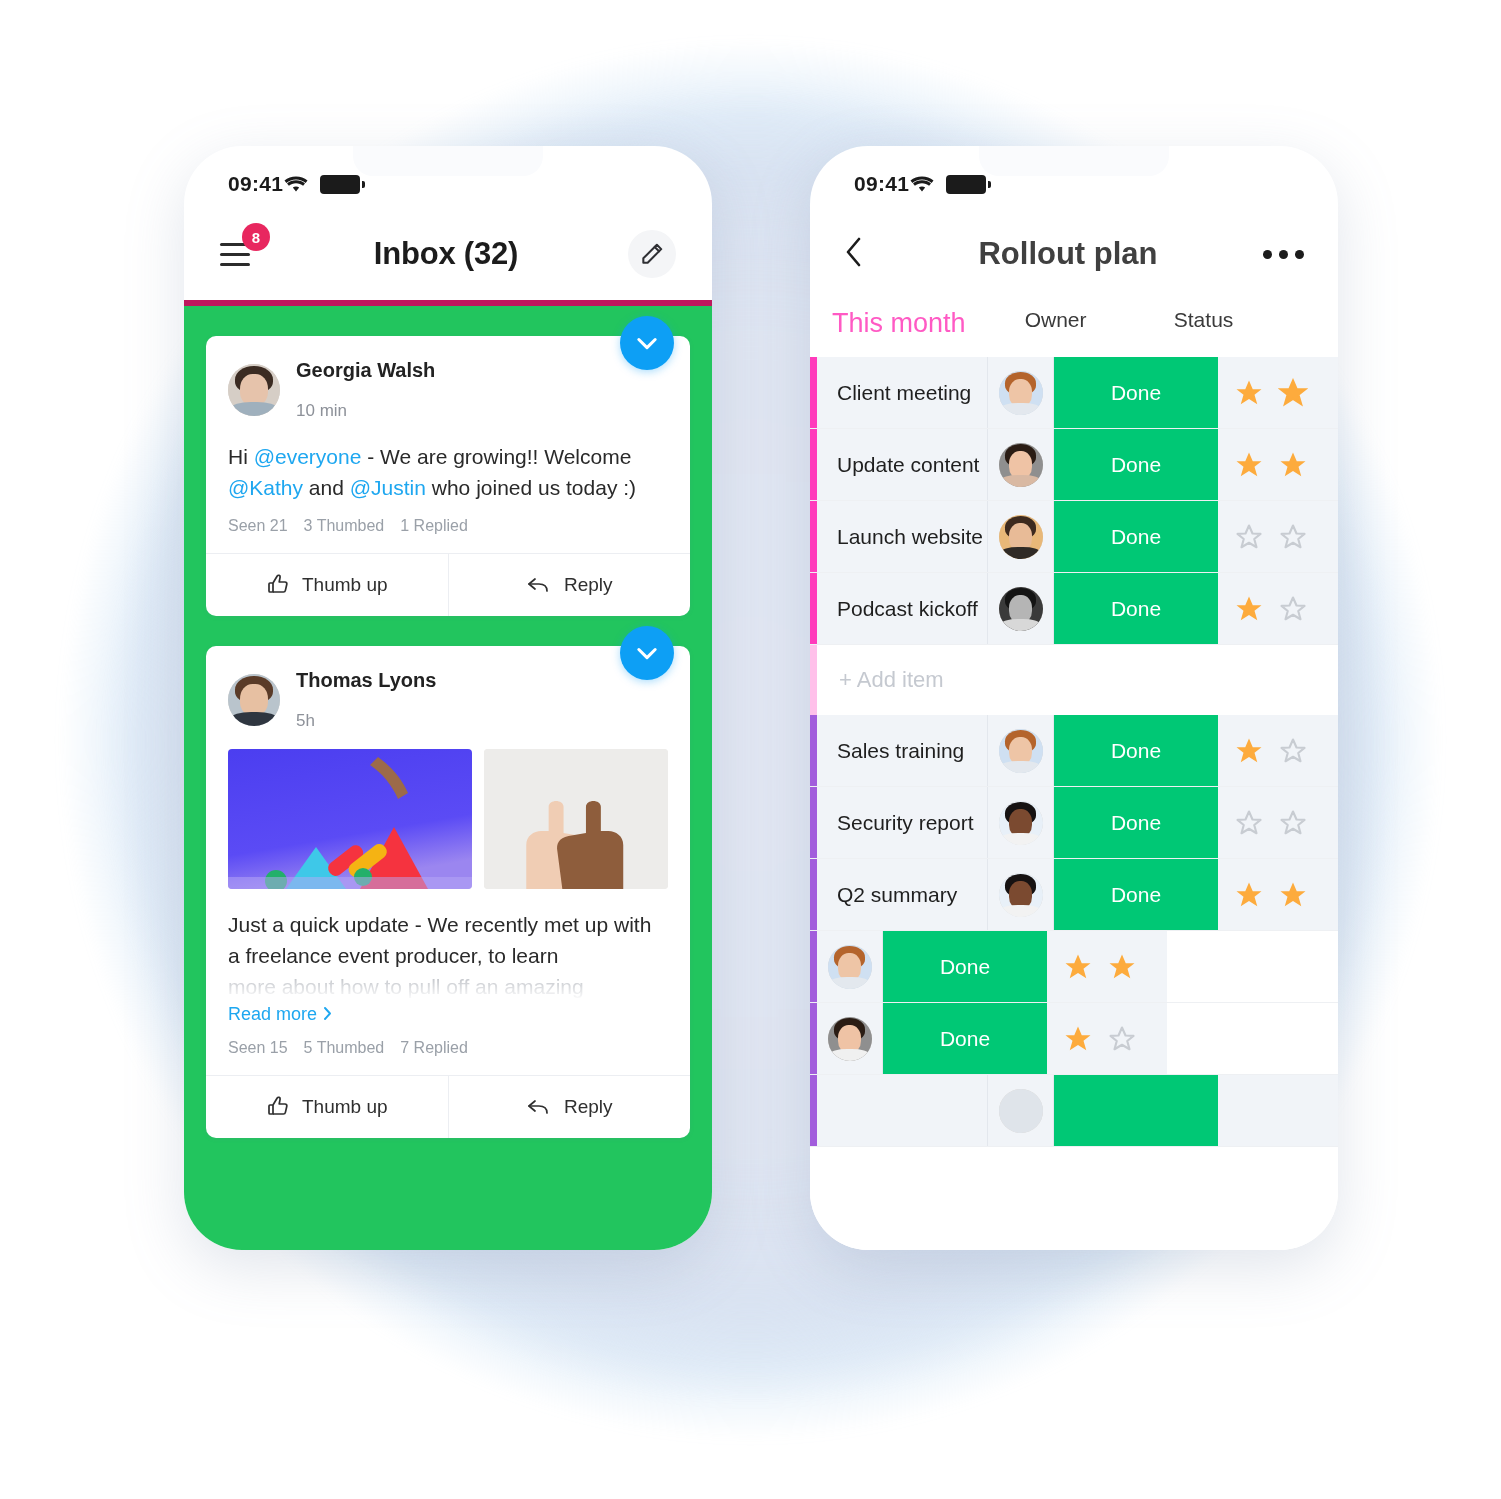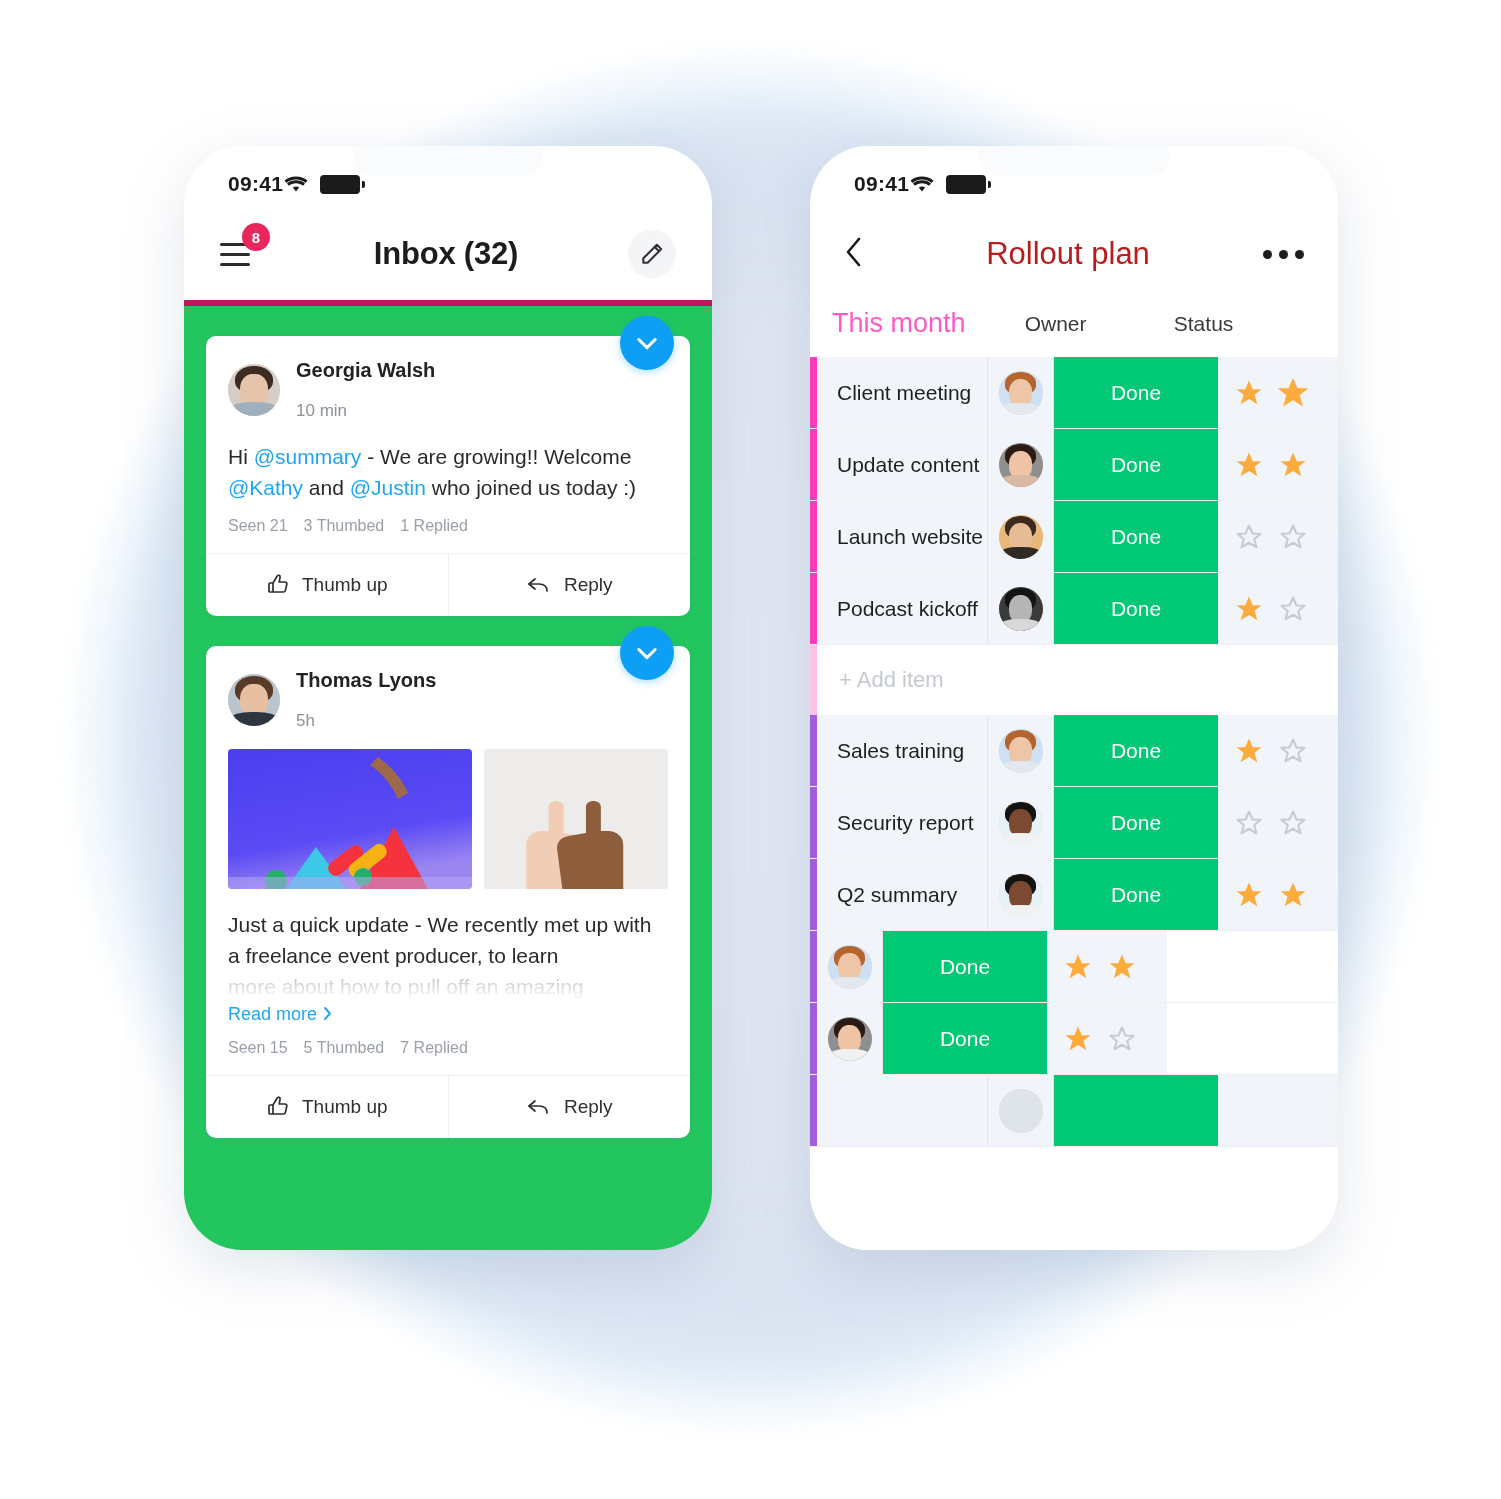--- a/index.html
+++ b/index.html
@@ -283,22 +283,22 @@
     padding: 0 34px;
     background: #fff;
     position: relative;
     z-index: 4;
   }
   .back-chevron { width: 34px; cursor: pointer; flex-shrink: 0; }
   .plan-title {
     flex: 1;
     text-align: center;
     font-size: 31px;
-    font-weight: 400;
-    color: #b91c1c;
+    font-weight: 700;
+    color: #404040;
   }
   .dots {
     display: flex;
     gap: 7px;
     cursor: pointer;
     flex-shrink: 0;
     width: 46px;
     justify-content: flex-end;
   }
   .dots span {
@@ -309,21 +309,21 @@
 
   .plan-body {
     position: absolute;
     left: 0; right: 0;
     top: 154px; bottom: 0;
     background: #fff;
     overflow: hidden;
   }
   .col-heads {
     display: flex;
-    align-items: center;
+    align-items: flex-start;
     padding: 8px 16px 18px 22px;
   }
   .grp-title { font-size: 27px; font-weight: 400; }
   .grp-pink   { color: #ff5ac4; }
   .grp-purple { color: #a25ddc; }
   .col-owner  { width: 128px; text-align: center; font-size: 21px; color: #3a3a3a; margin-left: 26px; }
   .col-status { width: 168px; text-align: center; font-size: 21px; color: #3a3a3a; }
 
   .grp-title-only { padding: 28px 0 16px 22px; }
 
@@ -451,21 +451,21 @@
                 <div class="skin" style="background:#e6c3ab"></div>
                 <div class="body" style="background:#9fb0bd"></div>
               </div>
             </div>
             <div>
               <div class="author-name">Georgia Walsh</div>
               <div class="post-time">10 min</div>
             </div>
           </div>
           <div class="post-body">
-            <span>Hi </span><span class="mention">@summary</span><span> - We are growing!! Welcome </span><span class="mention">@Kathy</span><span> and </span><span class="mention">@Justin</span><span> who joined us today :)</span>
+            <span>Hi </span><span class="mention">@everyone</span><span> - We are growing!! Welcome </span><span class="mention">@Kathy</span><span> and </span><span class="mention">@Justin</span><span> who joined us today :)</span>
           </div>
           <div class="post-stats">
             <span>Seen 21</span>
             <span>3  Thumbed</span>
             <span>1 Replied</span>
           </div>
           <div class="post-actions">
             <div class="action">
               <svg width="24" height="24" viewBox="0 0 24 24" fill="none" stroke="#2f2f2f" stroke-width="1.7" stroke-linejoin="round">
                 <path d="M7 10v9H4a1 1 0 0 1-1-1v-7a1 1 0 0 1 1-1h3z"></path>

